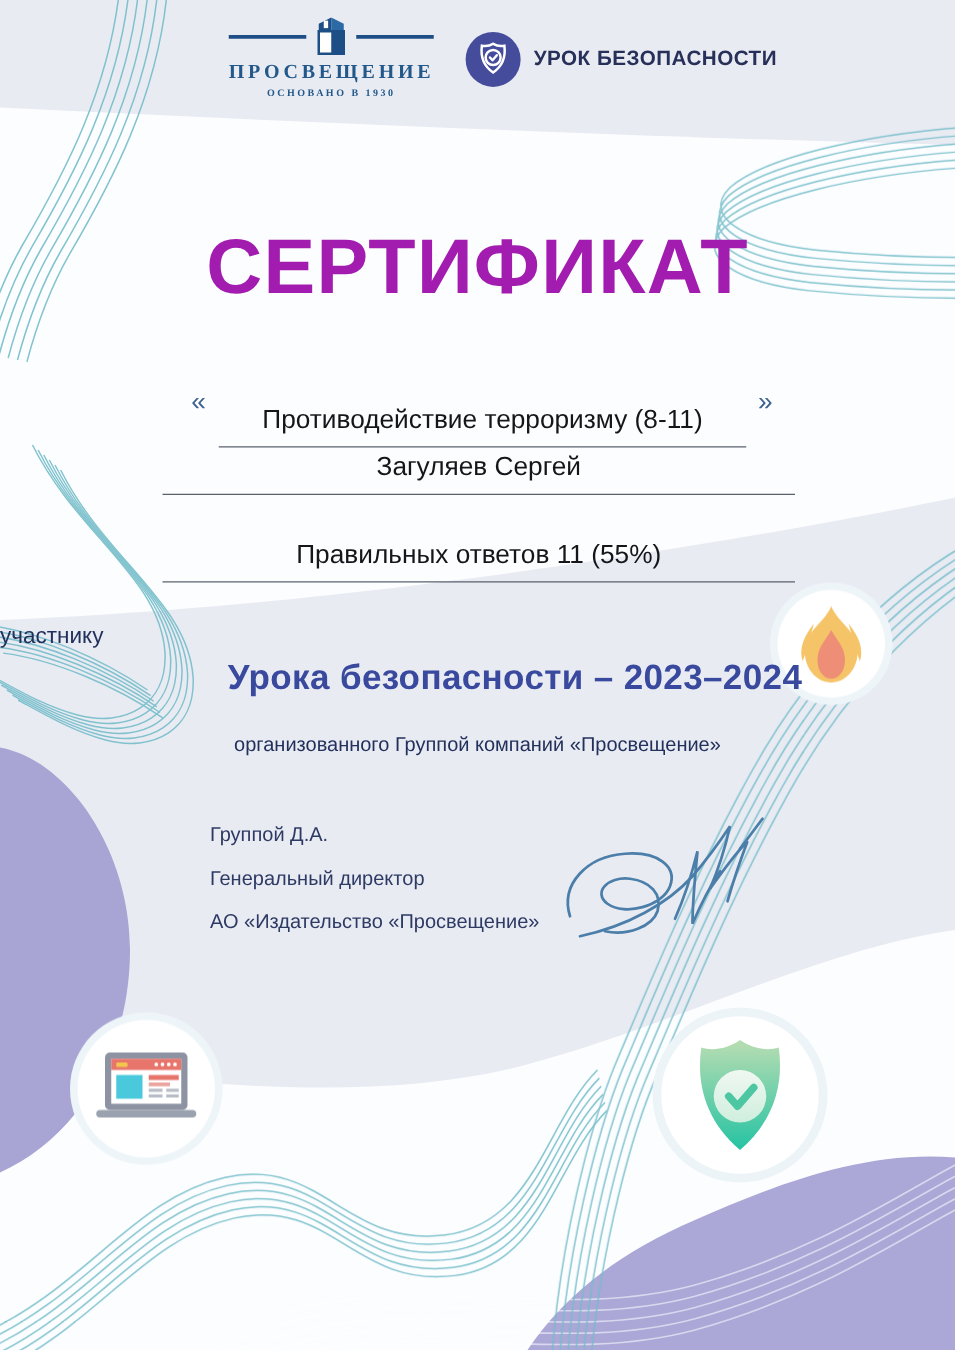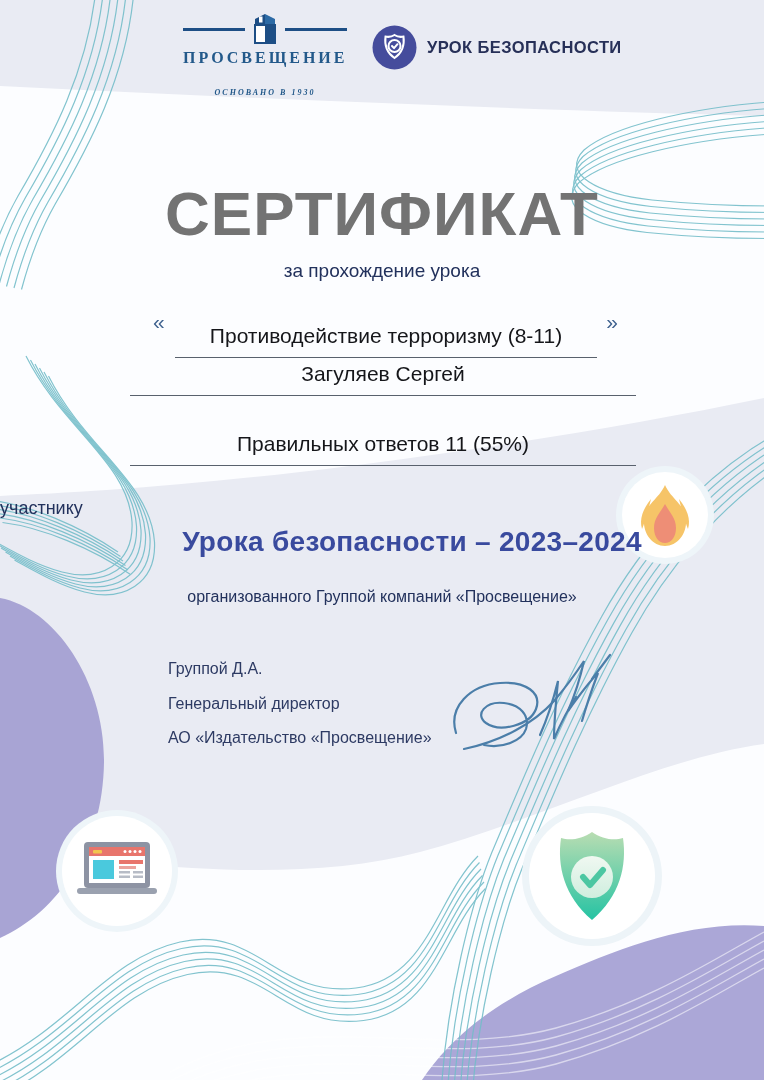--- a/index.html
+++ b/index.html
@@ -8,28 +8,28 @@
     background:#fcfdff;font-family:"Liberation Sans",sans-serif;
   }
   svg.bg{position:absolute;inset:0;display:block;}
   .content{position:absolute;inset:0;}
 
   
   .logo-left{position:absolute;left:183px;top:12px;width:164px;text-align:center;color:#23598a;}
   .logo-mark-row{display:flex;align-items:center;justify-content:center;gap:7px;height:34px;}
   .logo-rule{flex:1;height:3px;background:#1d4e85;}
   .logo-name{font-family:"Liberation Serif",serif;font-weight:bold;font-size:16px;letter-spacing:3px;margin-top:3px;white-space:nowrap;}
-  .logo-founded{font-family:"Liberation Serif",serif;font-weight:bold;font-size:8px;letter-spacing:2px;margin-top:21px;font-style:italic;}
+  .logo-founded{font-family:"Liberation Serif",serif;font-weight:bold;font-size:8px;letter-spacing:2px;margin-top:3px;}
 
   .logo-right{position:absolute;left:372px;top:25px;display:flex;align-items:center;gap:10px;}
   .badge-label{font-weight:bold;font-size:16.5px;letter-spacing:.4px;color:#273058;white-space:nowrap;}
 
   
   .cert-title{position:absolute;top:178px;left:0;width:100%;text-align:center;
-    font-size:62px;font-weight:bold;letter-spacing:1px;color:#737373;}
+    font-size:62px;font-weight:bold;letter-spacing:1px;color:#a21caf;}
   .cert-subtitle{position:absolute;top:260px;left:0;width:100%;text-align:center;
     font-size:19px;color:#22315c;}
 
   
   .field{position:absolute;text-align:center;font-size:21px;color:#15161a;
     padding-bottom:9px;border-bottom:1.6px solid #59616d;white-space:nowrap;margin-top:24px;}
   .field-lesson{left:175px;right:167px;top:300px;}
   .field-name{left:130px;right:128px;top:338px;}
   .field-score{left:130px;right:128px;top:408px;}
   .quote{position:absolute;font-size:21px;color:#3f628f;}
@@ -202,21 +202,20 @@
       <svg width="45" height="45" viewBox="0 0 45 45">
         <circle cx="22.5" cy="22.5" r="22" fill="#454c9c"></circle>
         <path d="M22.5,10 C25,11.6 28.5,12.2 31.5,11.6 C32.5,19 30.5,27.5 22.5,33 C14.5,27.5 12.5,19 13.5,11.6 C16.5,12.2 20,11.6 22.5,10 Z" fill="none" stroke="#ffffff" stroke-width="2"></path>
         <circle cx="22.5" cy="21" r="6" fill="none" stroke="#ffffff" stroke-width="2"></circle>
         <path d="M20,21 L22,23.2 L25.5,19.2" fill="none" stroke="#ffffff" stroke-width="2" stroke-linecap="round" stroke-linejoin="round"></path>
       </svg>
       <span class="badge-label">УРОК БЕЗОПАСНОСТИ</span>
     </div>
 
     <div class="cert-title">СЕРТИФИКАТ</div>
-    <div class="cert-subtitle">за прохождение урока</div>
 
     <span class="quote quote-open">«</span>
     <div class="field field-lesson">Противодействие терроризму (8-11)</div>
     <span class="quote quote-close">»</span>
 
     <div class="field field-name">Загуляев Сергей</div>
     <div class="field field-score">Правильных ответов 11 (55%)</div>
 
     <div class="awarded-to">участнику</div>
     <div class="program-title">Урока безопасности – 2023–2024</div>

